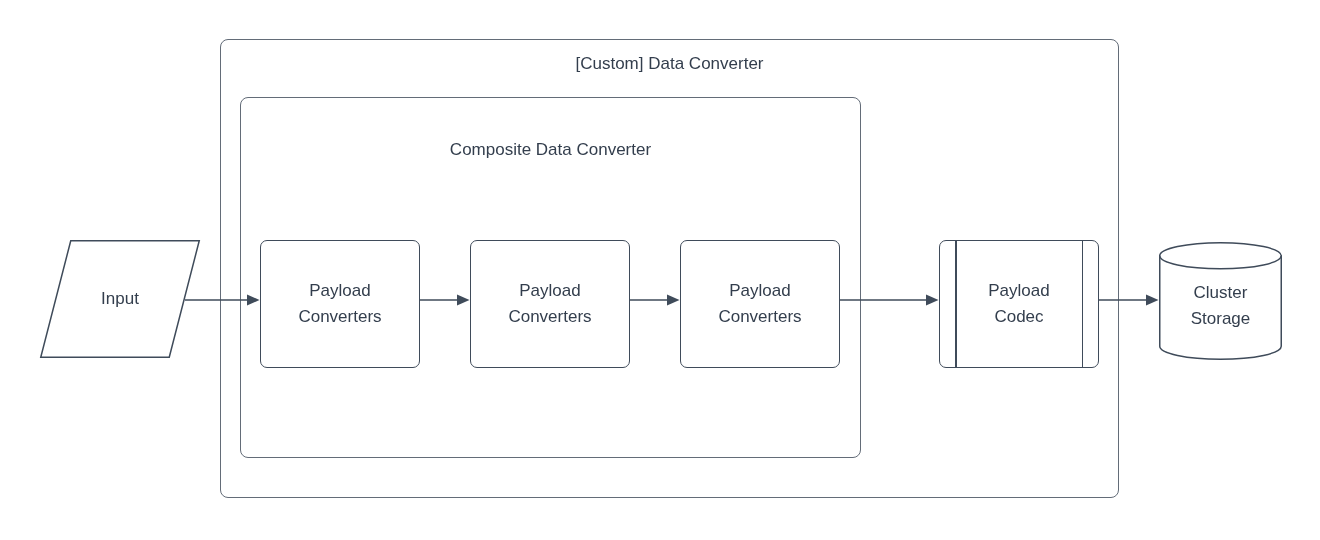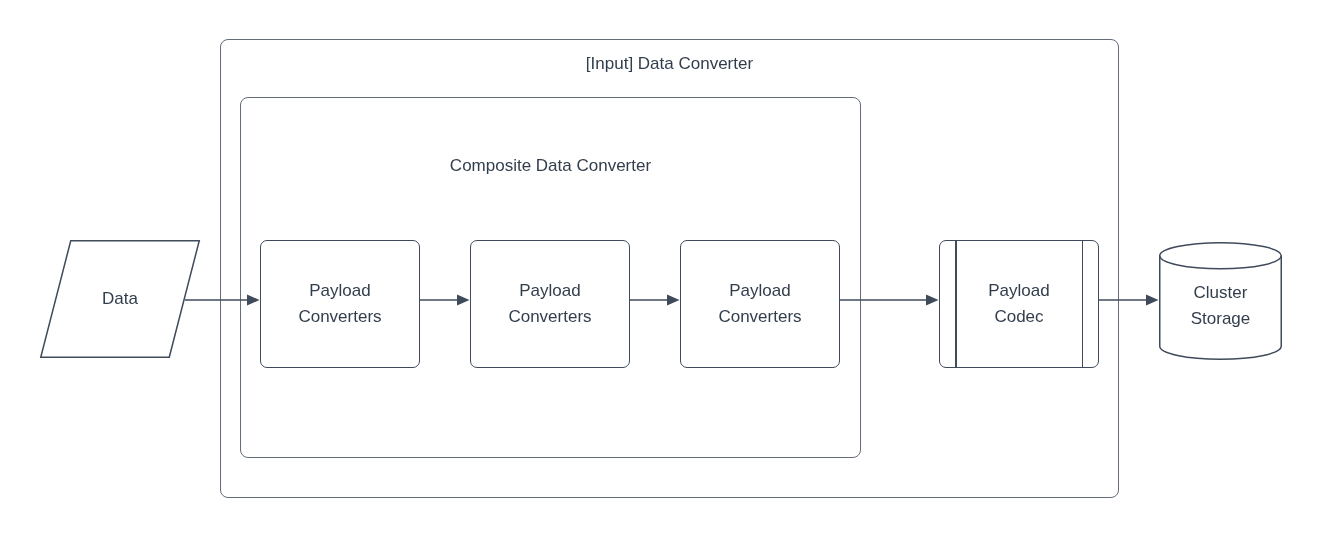--- a/index.html
+++ b/index.html
@@ -25,21 +25,21 @@
   .container-title {
     position: absolute;
     left: 0; right: 0;
     text-align: center;
     font-size: 17px;
     line-height: 20px;
     color: var(--text);
     white-space: nowrap;
   }
   #outer-container .container-title { top: 14px; }
-  #inner-container .container-title { top: 58px; }
+  #inner-container .container-title { top: 42px; }
 
   .node-box {
     position: absolute;
     top: 240px;
     width: 160px;
     height: 128px;
     border: 1.5px solid var(--stroke);
     border-radius: 7px;
     background: var(--bg);
     display: flex;
@@ -84,32 +84,32 @@
   #edges { position: absolute; left: 0; top: 0; pointer-events: none; }
   #edges line { stroke: var(--stroke); stroke-width: 1.5; }
   #edges polygon { fill: var(--stroke); stroke: none; }
 </style>
 </head>
 <body>
 
 <div id="canvas">
 
   <div id="outer-container" class="container-box">
-    <div class="container-title">[Input] Data Converter</div>
+    <div class="container-title">[Custom] Data Converter</div>
   </div>
 
   <div id="inner-container" class="container-box">
     <div class="container-title">Composite Data Converter</div>
   </div>
 
   <div id="input-node" class="shape-wrap">
     <svg width="160" height="118" viewBox="0 0 160 118">
       <polygon class="outline" points="30.75,0.75 159.25,0.75 129.25,117.25 0.75,117.25"></polygon>
     </svg>
-    <div class="node-label">Data</div>
+    <div class="node-label">Input</div>
   </div>
 
   <div id="converter-1" class="node-box">
     <div class="node-label">Payload
 Converters</div>
   </div>
 
   <div id="converter-2" class="node-box">
     <div class="node-label">Payload
 Converters</div>

